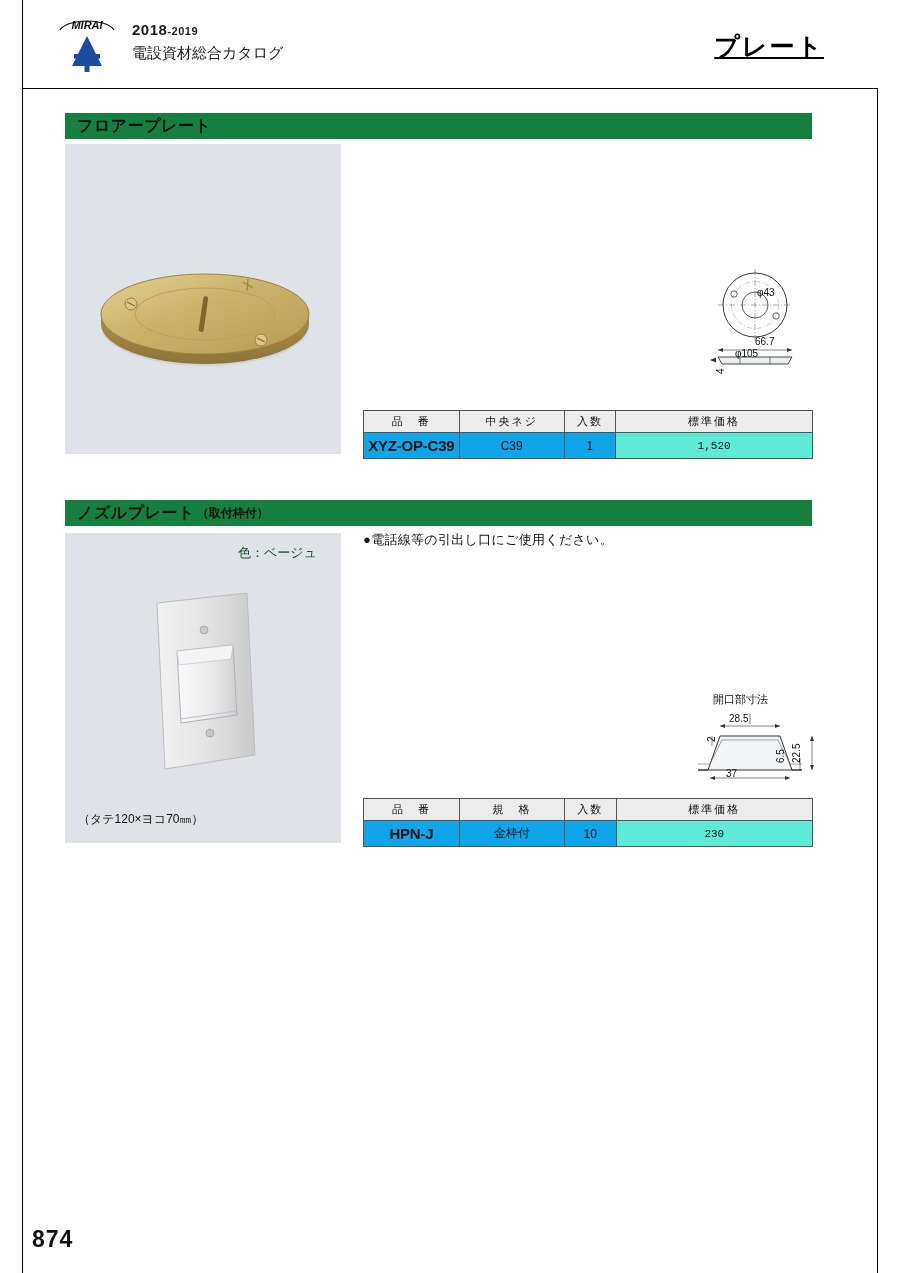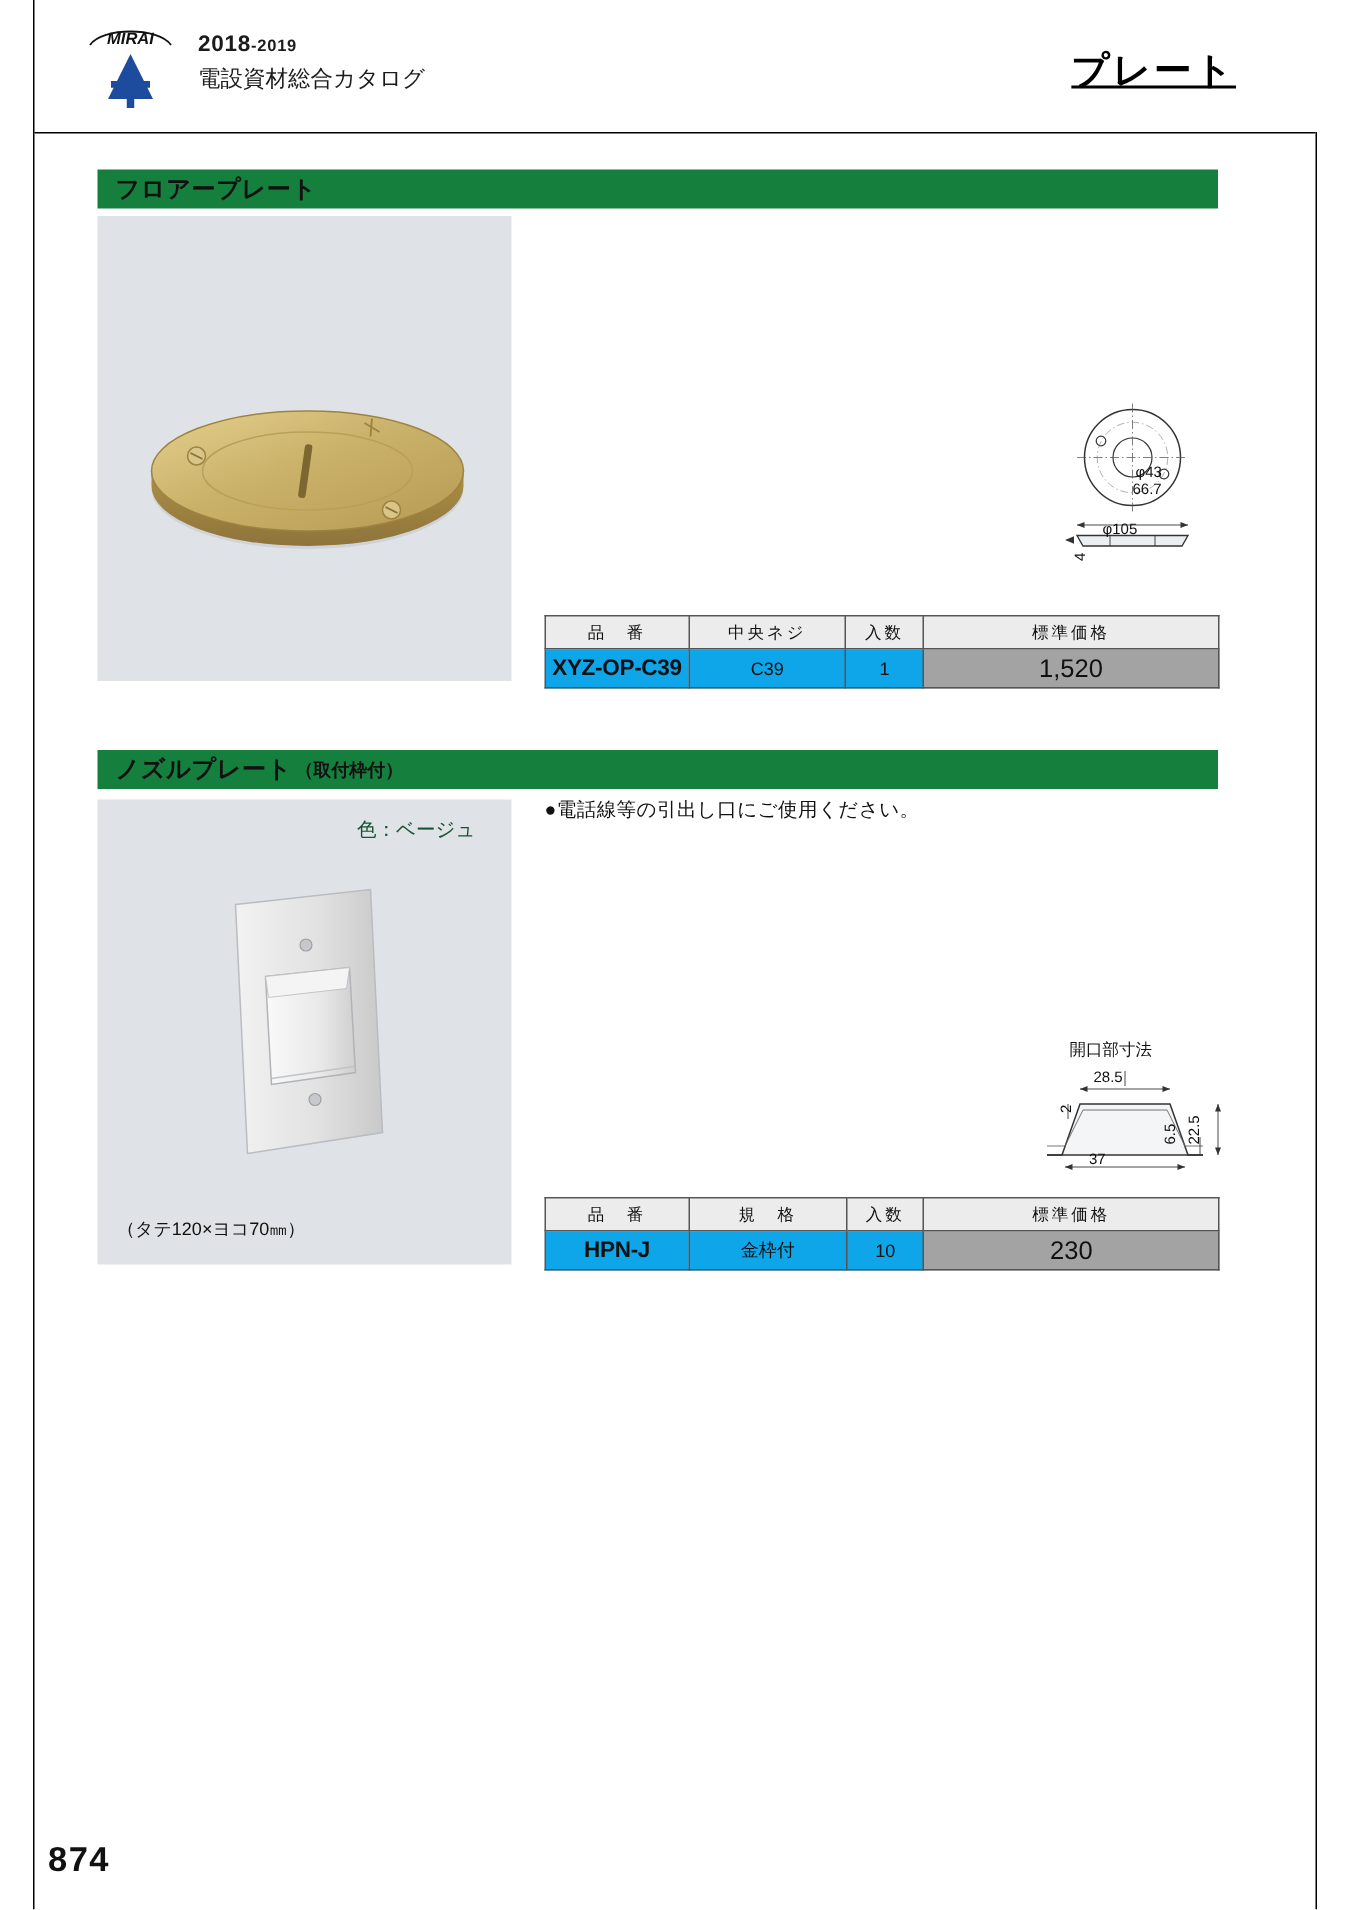--- a/index.html
+++ b/index.html
@@ -140,22 +140,23 @@
     background: #0ea5e9;
     color: #111;
     font-size: 12px;
   }
   table.spec td.code {
     font-size: 15px;
     font-weight: bold;
     letter-spacing: -0.2px;
   }
   table.spec td.price {
-    background: #a3a3a3;
-    font-size: 17px;
+    background: #5eead4;
+    font-size: 11px;
+    font-family: Liberation Mono, monospace;
   }
 
   
   .note {
     position: absolute;
     font-size: 13px;
     color: #111;
     letter-spacing: 0.3px;
   }
   .caption {
@@ -276,22 +277,22 @@
       <line x1="40" y1="92" x2="40" y2="99" stroke="#333" stroke-width="0.6"></line>
       <line x1="70" y1="92" x2="70" y2="99" stroke="#333" stroke-width="0.6"></line>
 
       <line x1="18" y1="85" x2="92" y2="85" stroke="#333" stroke-width="0.6"></line>
       <path d="M18 85 l5 -2 v4 z" fill="#333"></path>
       <path d="M92 85 l-5 -2 v4 z" fill="#333"></path>
 
       <path d="M10 95 l6 -2.5 v5 z" fill="#333"></path>
     </svg>
   </div>
-  <div class="dim-label" style="left:757px; top:287px;margin-top:23px;">φ43</div>
-  <div class="dim-label" style="left:755px; top:321px;">66.7</div>
+  <div class="dim-label" style="left:757px; top:287px;">φ43</div>
+  <div class="dim-label" style="left:755px; top:336px;">66.7</div>
   <div class="dim-label" style="left:735px; top:348px;">φ105</div>
   <div class="dim-label rot" style="left:715px; top:374px;">4</div>
 
   <table class="spec" style="left:363px; top:410px; width:450px;">
     <thead>
       <tr>
         <th style="width:95px;">品　番</th>
         <th style="width:105px;">中央ネジ</th>
         <th style="width:50px;">入数</th>
         <th style="width:200px;">標準価格</th>

